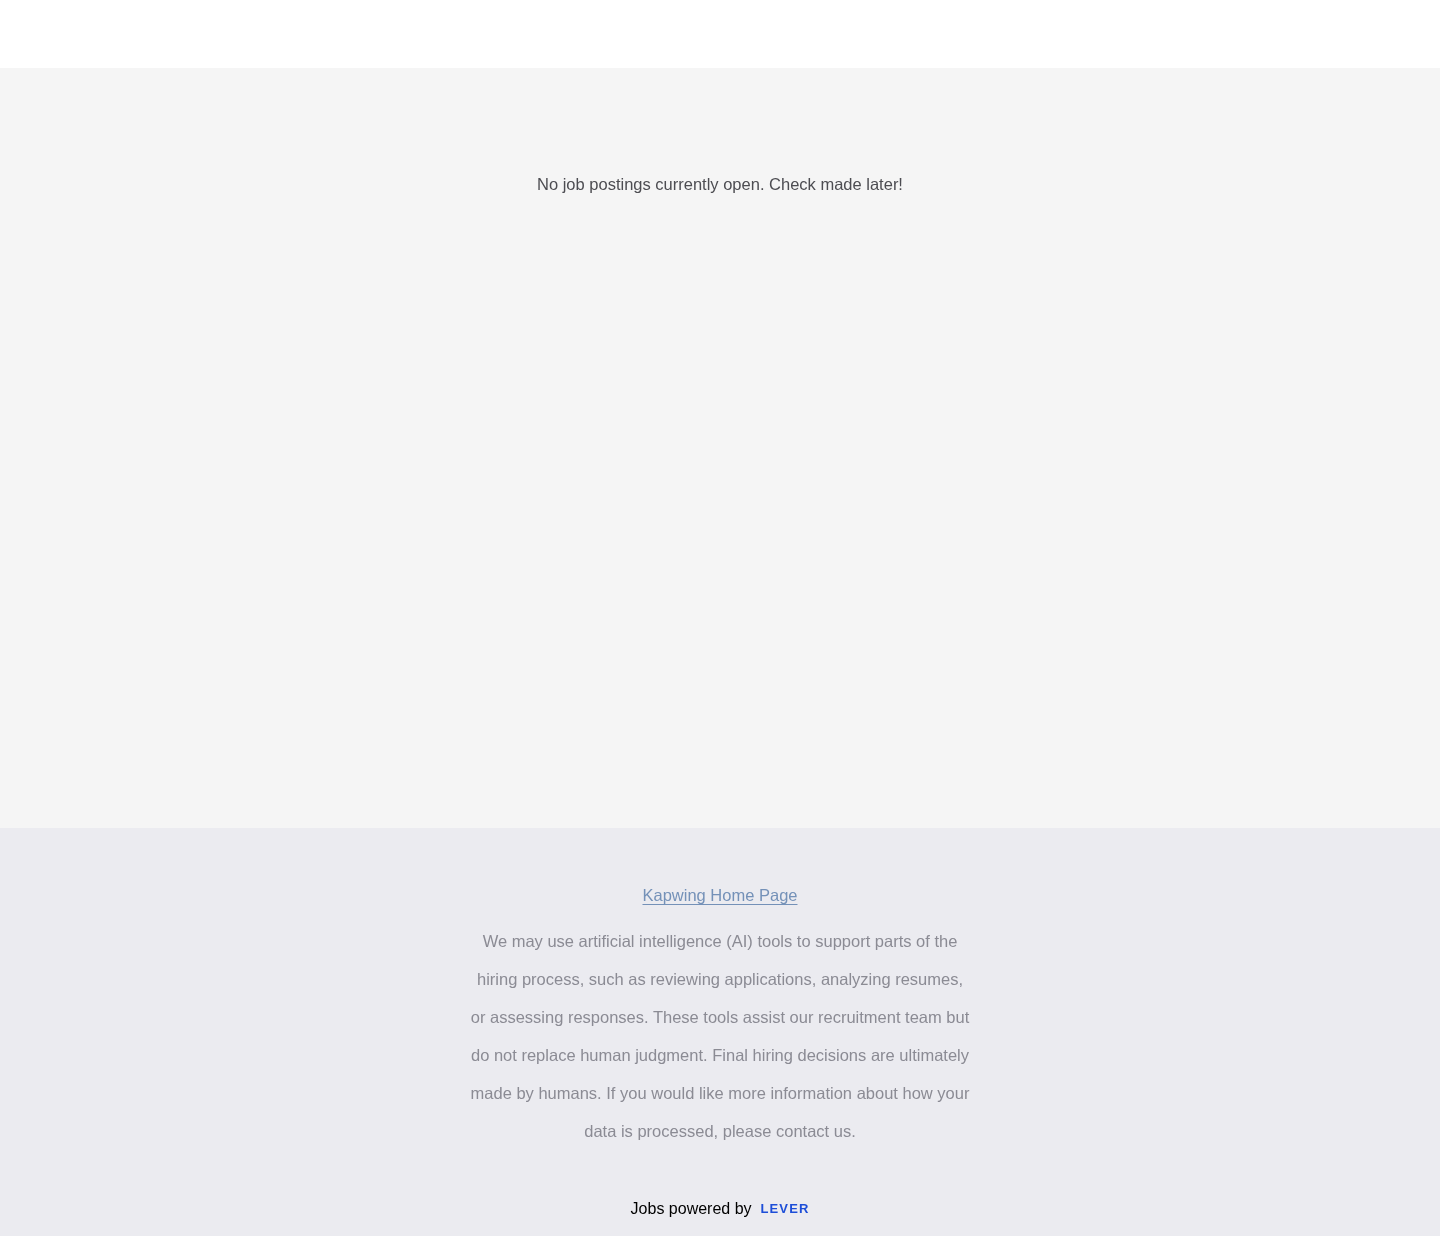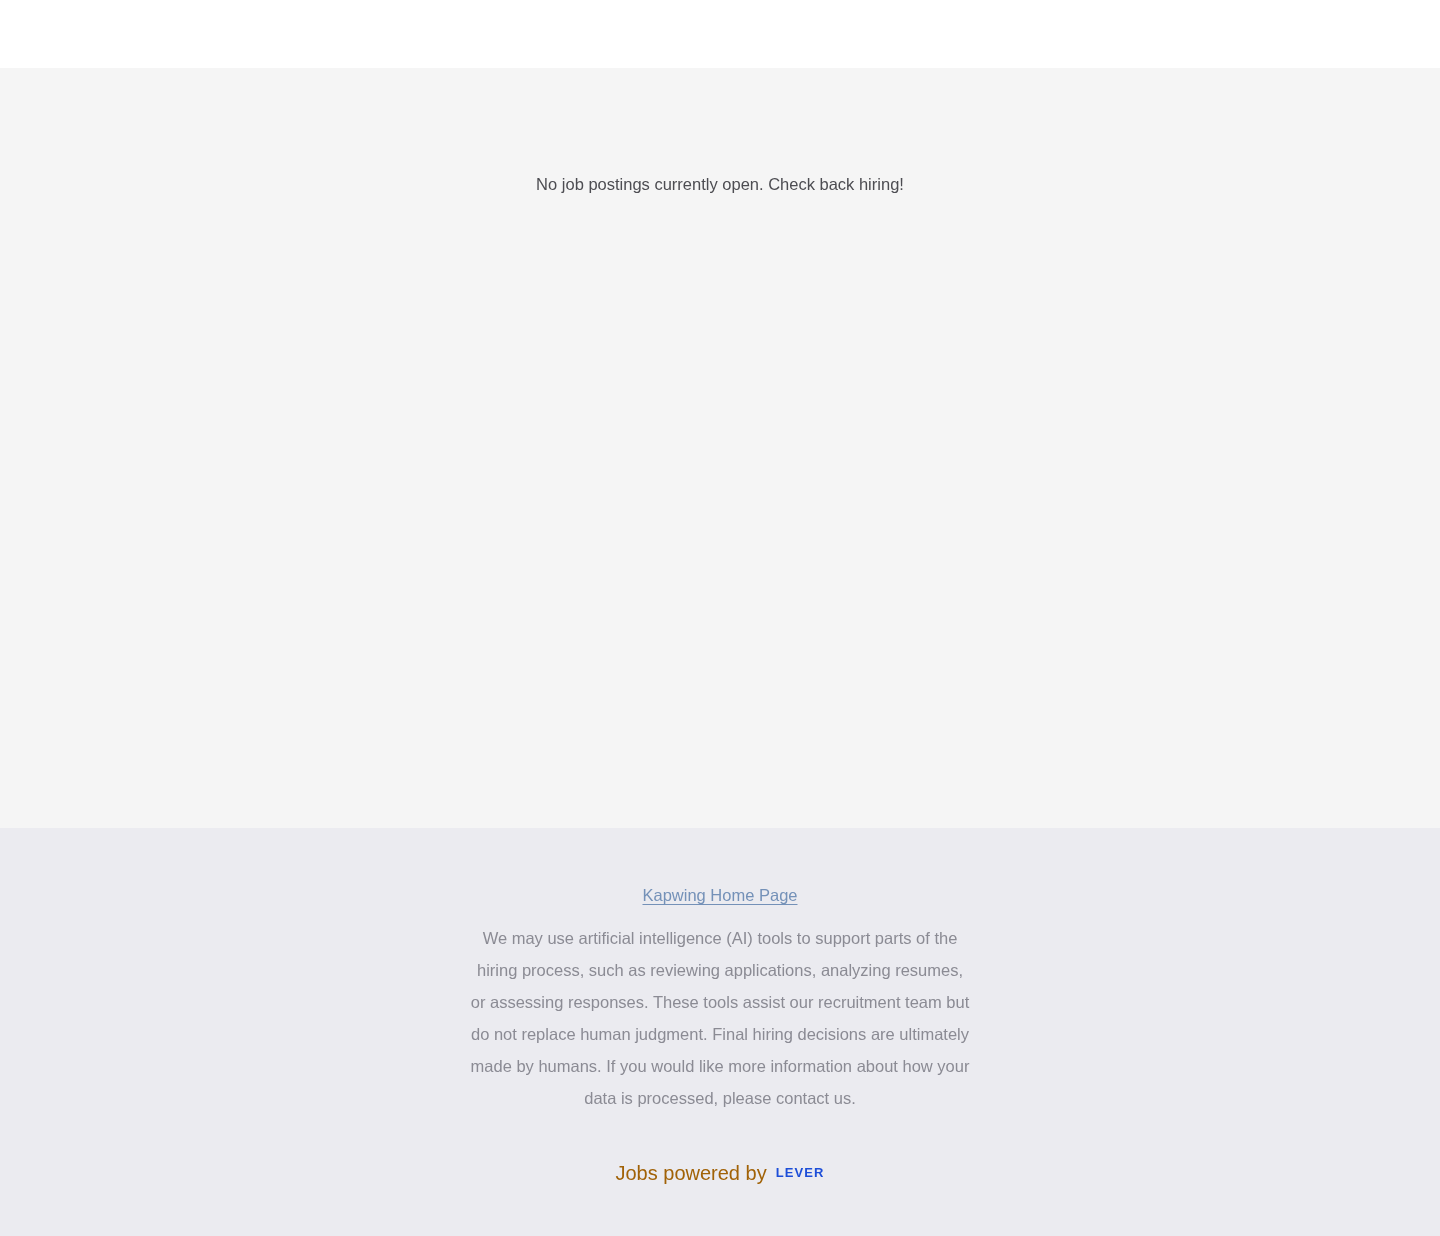--- a/index.html
+++ b/index.html
@@ -66,57 +66,57 @@
     color: #7491b8;
     text-decoration: underline;
     text-underline-offset: 3px;
     cursor: pointer;
   }
 
   .ai-disclosure {
     margin: 16px auto 0;
     width: 500px;
     font-size: 16.5px;
-    line-height: 32px;
+    line-height: 38px;
     color: #8b8b94;
     font-weight: 400;
     text-align: center;
   }
 
   .powered-by {
     margin-top: 49px;
     display: flex;
     align-items: center;
     justify-content: center;
     gap: 9px;
   }
   .powered-by-label {
-    font-size: 20px;
+    font-size: 16px;
     line-height: 20px;
-    color: #a16207;
+    color: #000000;
   }
   .lever-wordmark {
     font-size: 13px;
     font-weight: 700;
     letter-spacing: 1.1px;
     color: #1d4ed8;
     line-height: 20px;
   }
 </style>
 </head>
 <body>
 
 <div class="page">
 
   <header class="site-header">
     <span class="site-logo"></span>
   </header>
 
   <main class="main-area">
-    <div class="postings-empty">No job postings currently open. Check back hiring!</div>
+    <div class="postings-empty">No job postings currently open. Check made later!</div>
   </main>
 
   <footer class="site-footer">
 
     <a class="home-link">Kapwing Home Page</a>
 
     <p class="ai-disclosure">We may use artificial intelligence (AI) tools to support parts of the hiring process, such as reviewing applications, analyzing resumes, or assessing responses. These tools assist our recruitment team but do not replace human judgment. Final hiring decisions are ultimately made by humans. If you would like more information about how your data is processed, please contact us.</p>
 
     <div class="powered-by">
       <span class="powered-by-label">Jobs powered by</span>

